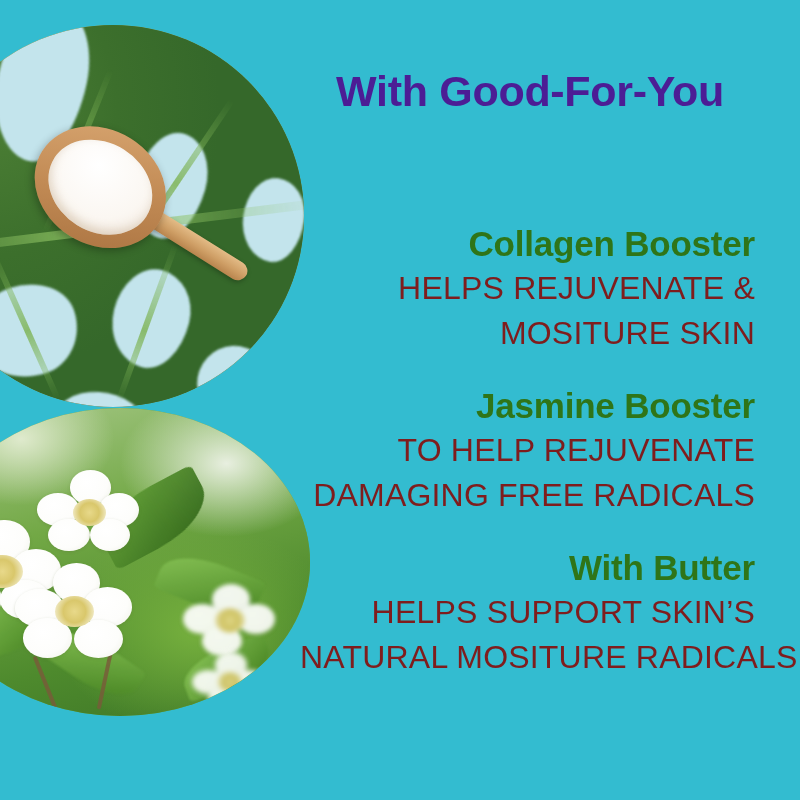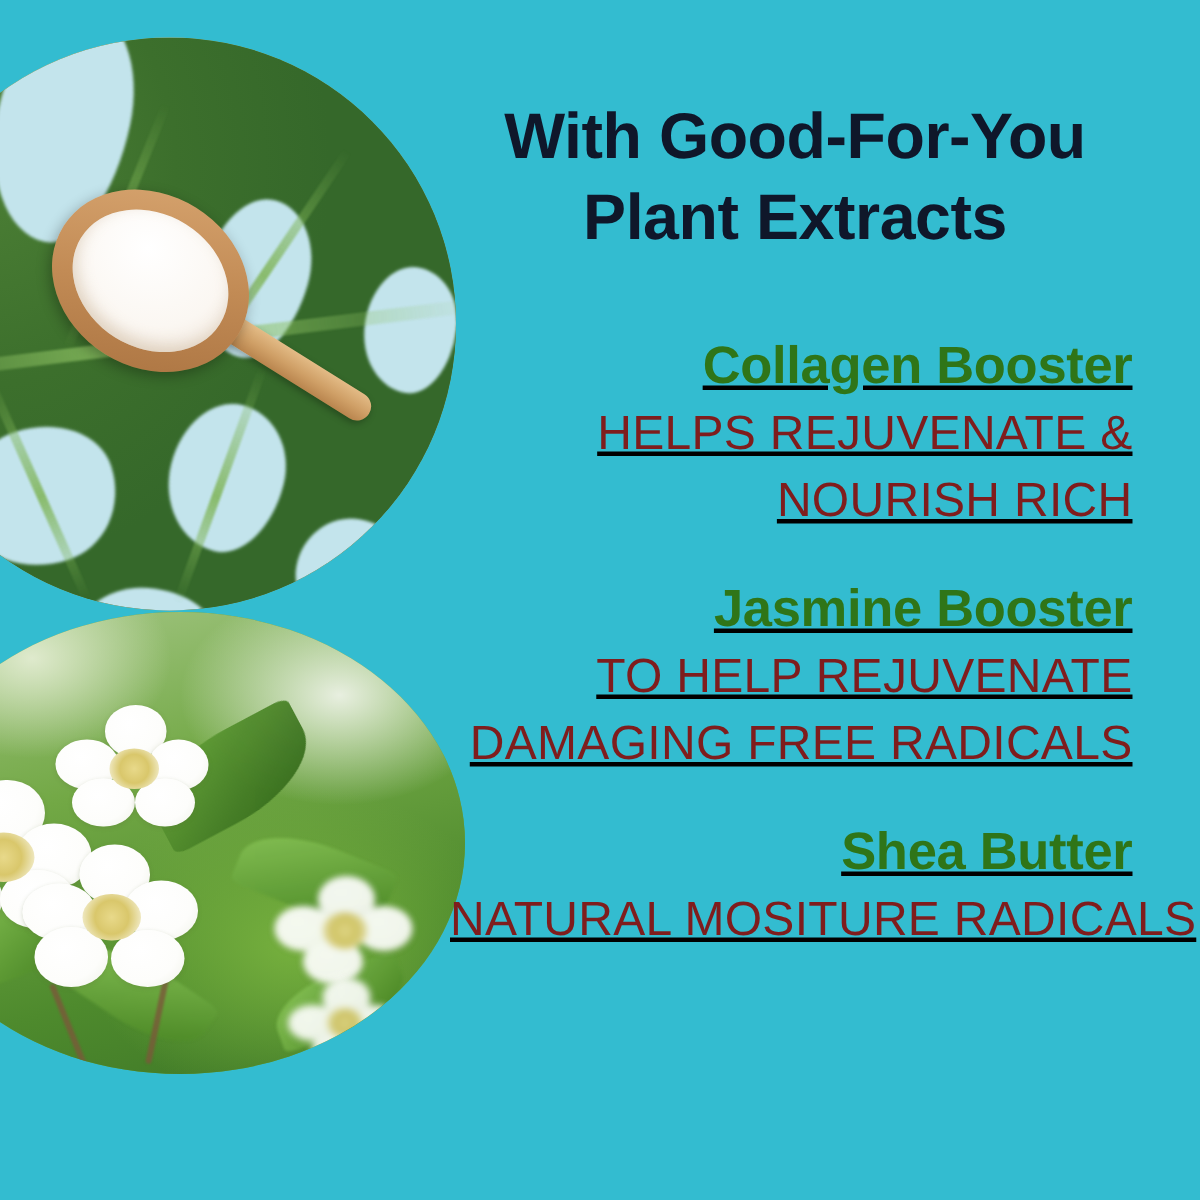--- a/index.html
+++ b/index.html
@@ -161,33 +161,33 @@
   
   #bloom-d { left: 68%; top: 58%; width: 22%; height: 22%; filter: blur(2.2px); opacity: .92; }
   #bloom-e { left: 70%; top: 80%; width: 18%; height: 18%; filter: blur(2.6px); opacity: .9; }
 
   
   .headline {
     position: absolute;
     left: 290px; top: 64px;
     width: 480px;
     text-align: center;
-    color: #0f172a;
+    color: #4c1d95;
     font-size: 43px;
     font-weight: bold;
     line-height: 54px;
     letter-spacing: -0.3px;
   }
   .ingredients {
     position: absolute;
     left: 300px; top: 222px;
     width: 455px;
     text-align: right;
   }
-  .ingredient { margin-bottom: 28px; text-decoration: underline; }
+  .ingredient { margin-bottom: 28px; }
   .ingredient:last-child { margin-bottom: 0; }
   .ing-title {
     color: #2f7518;
     font-size: 35px;
     font-weight: bold;
     line-height: 44px;
     letter-spacing: -0.2px;
   }
   .ing-desc {
     color: #7f1d1d;
@@ -278,41 +278,41 @@
       <div class="petal" style="left:56%;top:28%;width:46%;height:44%"></div>
       <div class="petal" style="left:18%;top:60%;width:46%;height:42%"></div>
       <div class="center"></div>
     </div>
   </div>
 
 </div>
 
 <div class="headline">
   <div>With Good-For-You</div>
-  <div>Plant Extracts</div>
 </div>
 
 <div class="ingredients">
 
   <div class="ingredient">
     <div class="ing-title">Collagen Booster</div>
     <div class="ing-desc">
       <div>HELPS REJUVENATE &amp;</div>
-      <div>NOURISH RICH</div>
+      <div>MOSITURE SKIN</div>
     </div>
   </div>
 
   <div class="ingredient">
     <div class="ing-title">Jasmine Booster</div>
     <div class="ing-desc">
       <div>TO HELP REJUVENATE</div>
       <div>DAMAGING FREE RADICALS</div>
     </div>
   </div>
 
   <div class="ingredient">
-    <div class="ing-title">Shea Butter</div>
+    <div class="ing-title">With Butter</div>
     <div class="ing-desc">
+      <div>HELPS SUPPORT SKIN’S</div>
       <div>NATURAL MOSITURE RADICALS</div>
     </div>
   </div>
 
 </div>
 
 </body></html>

